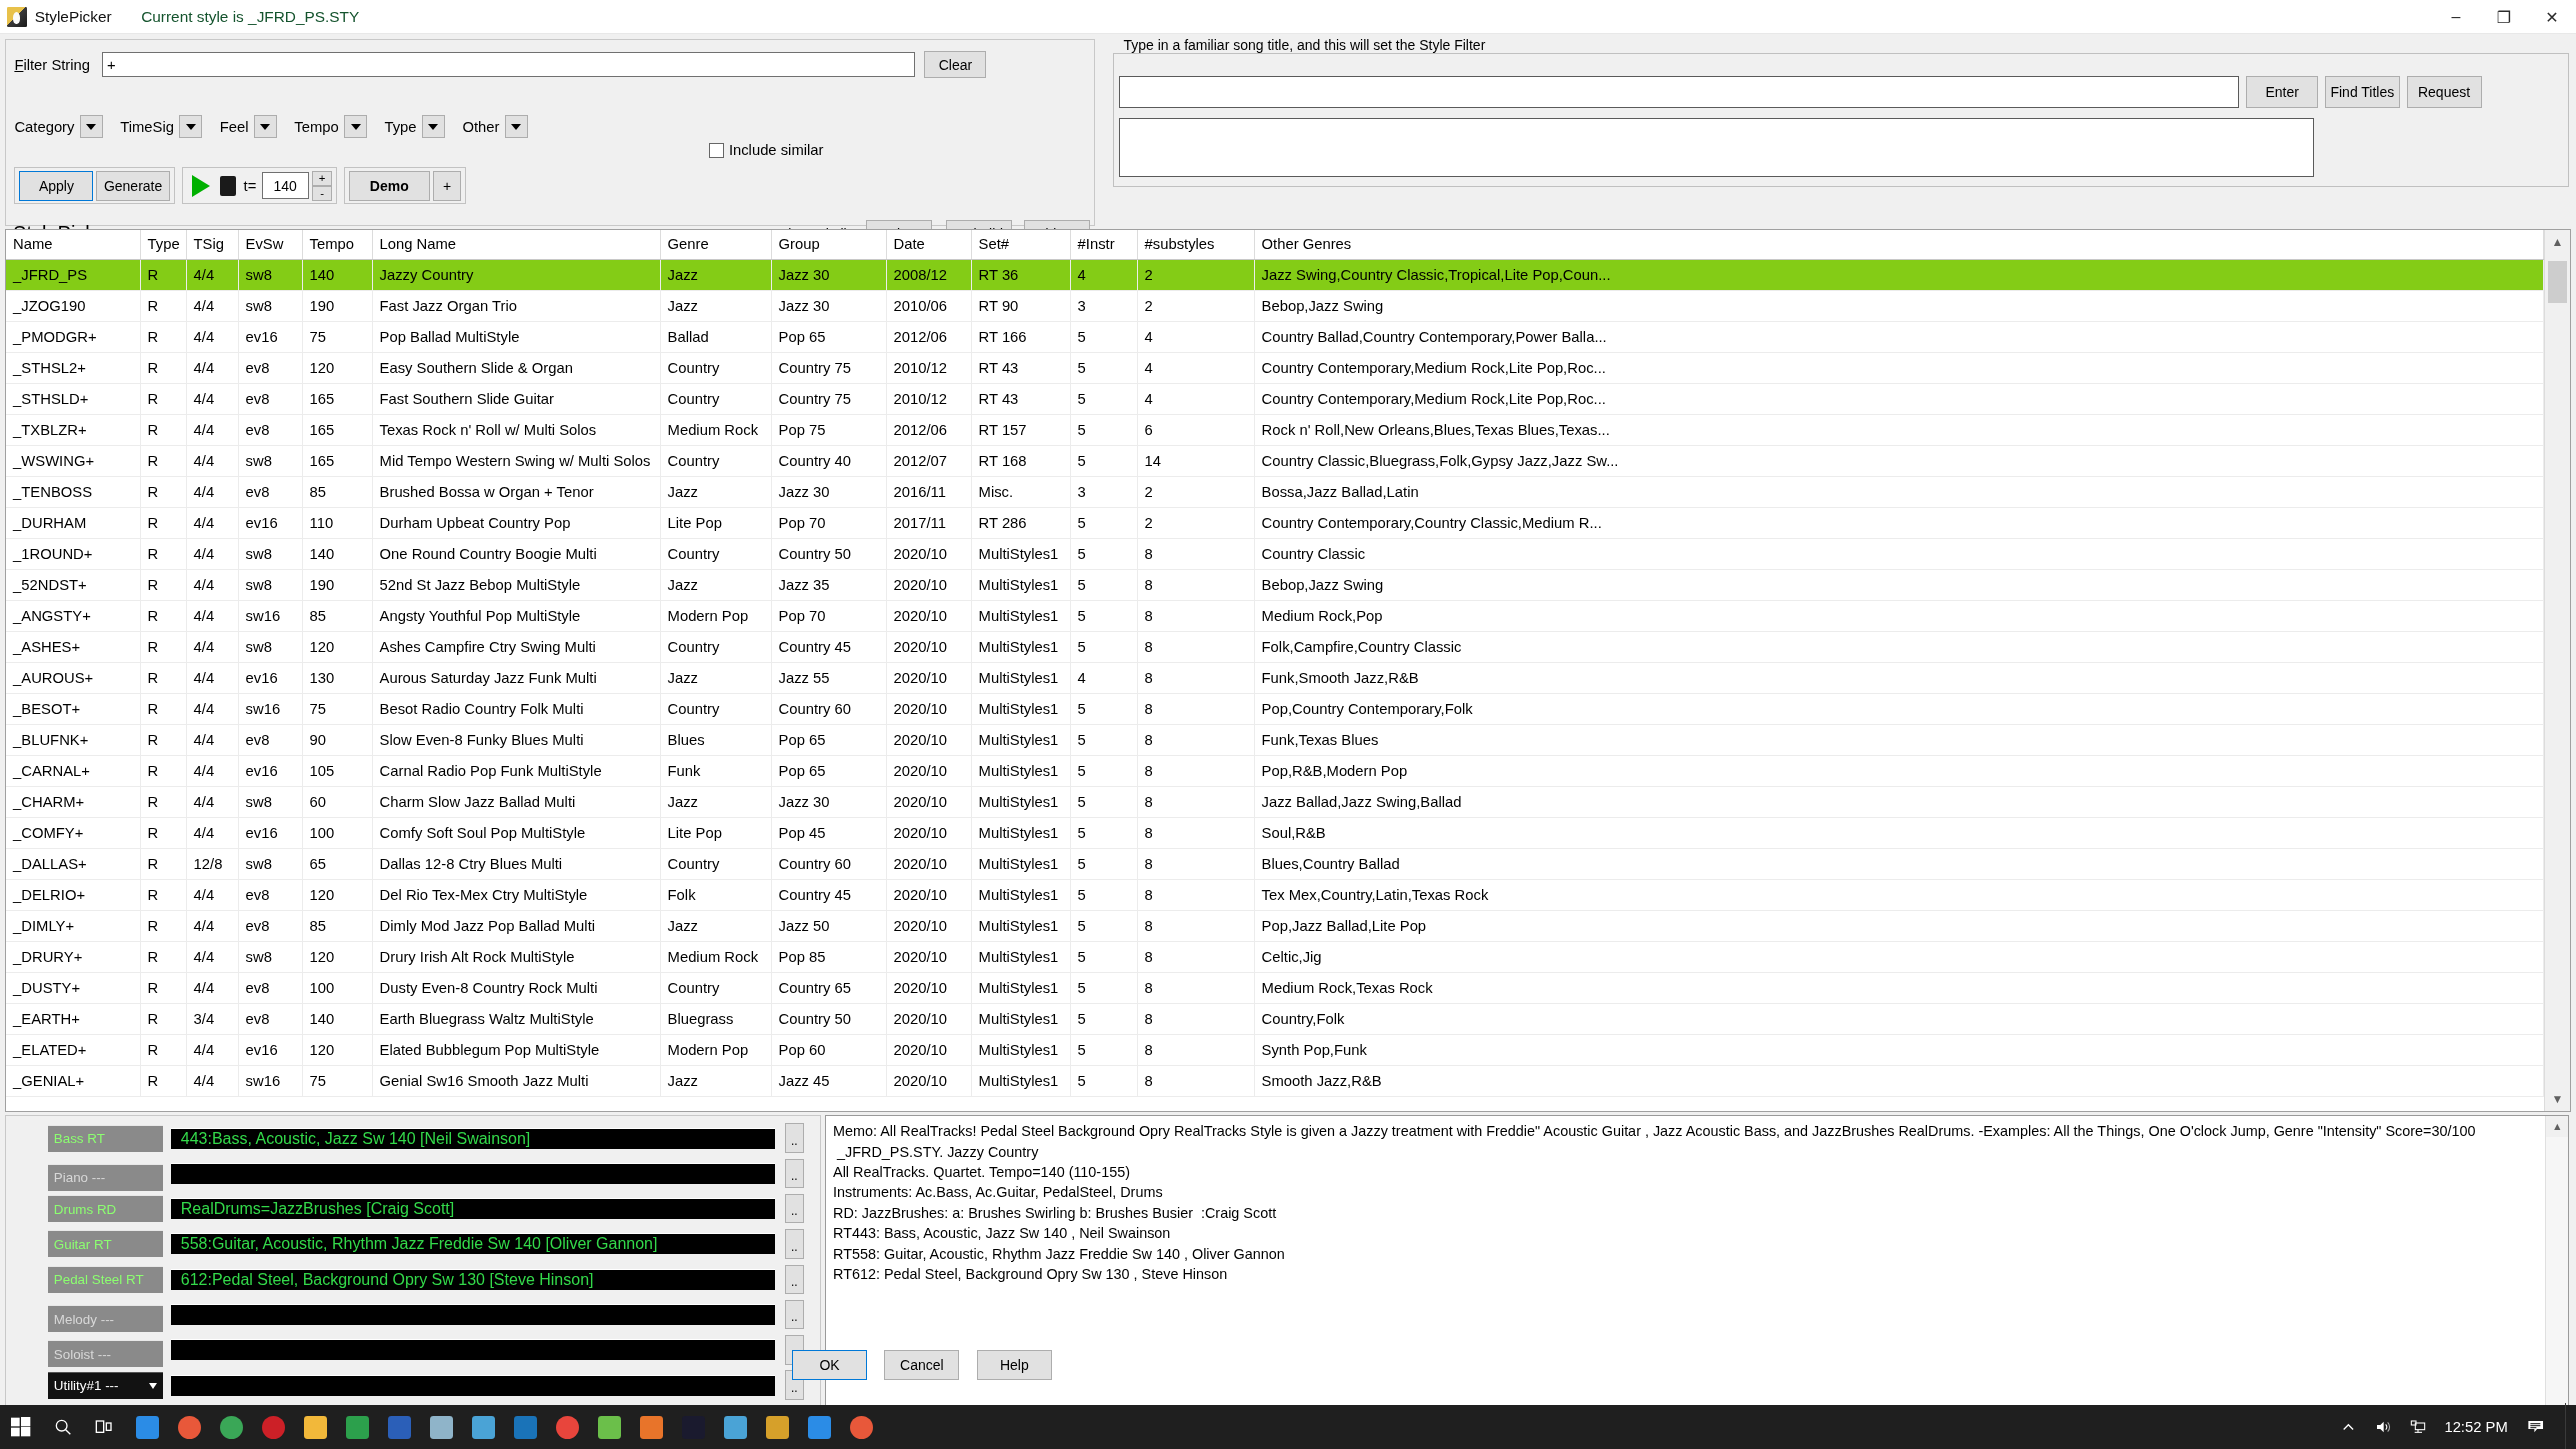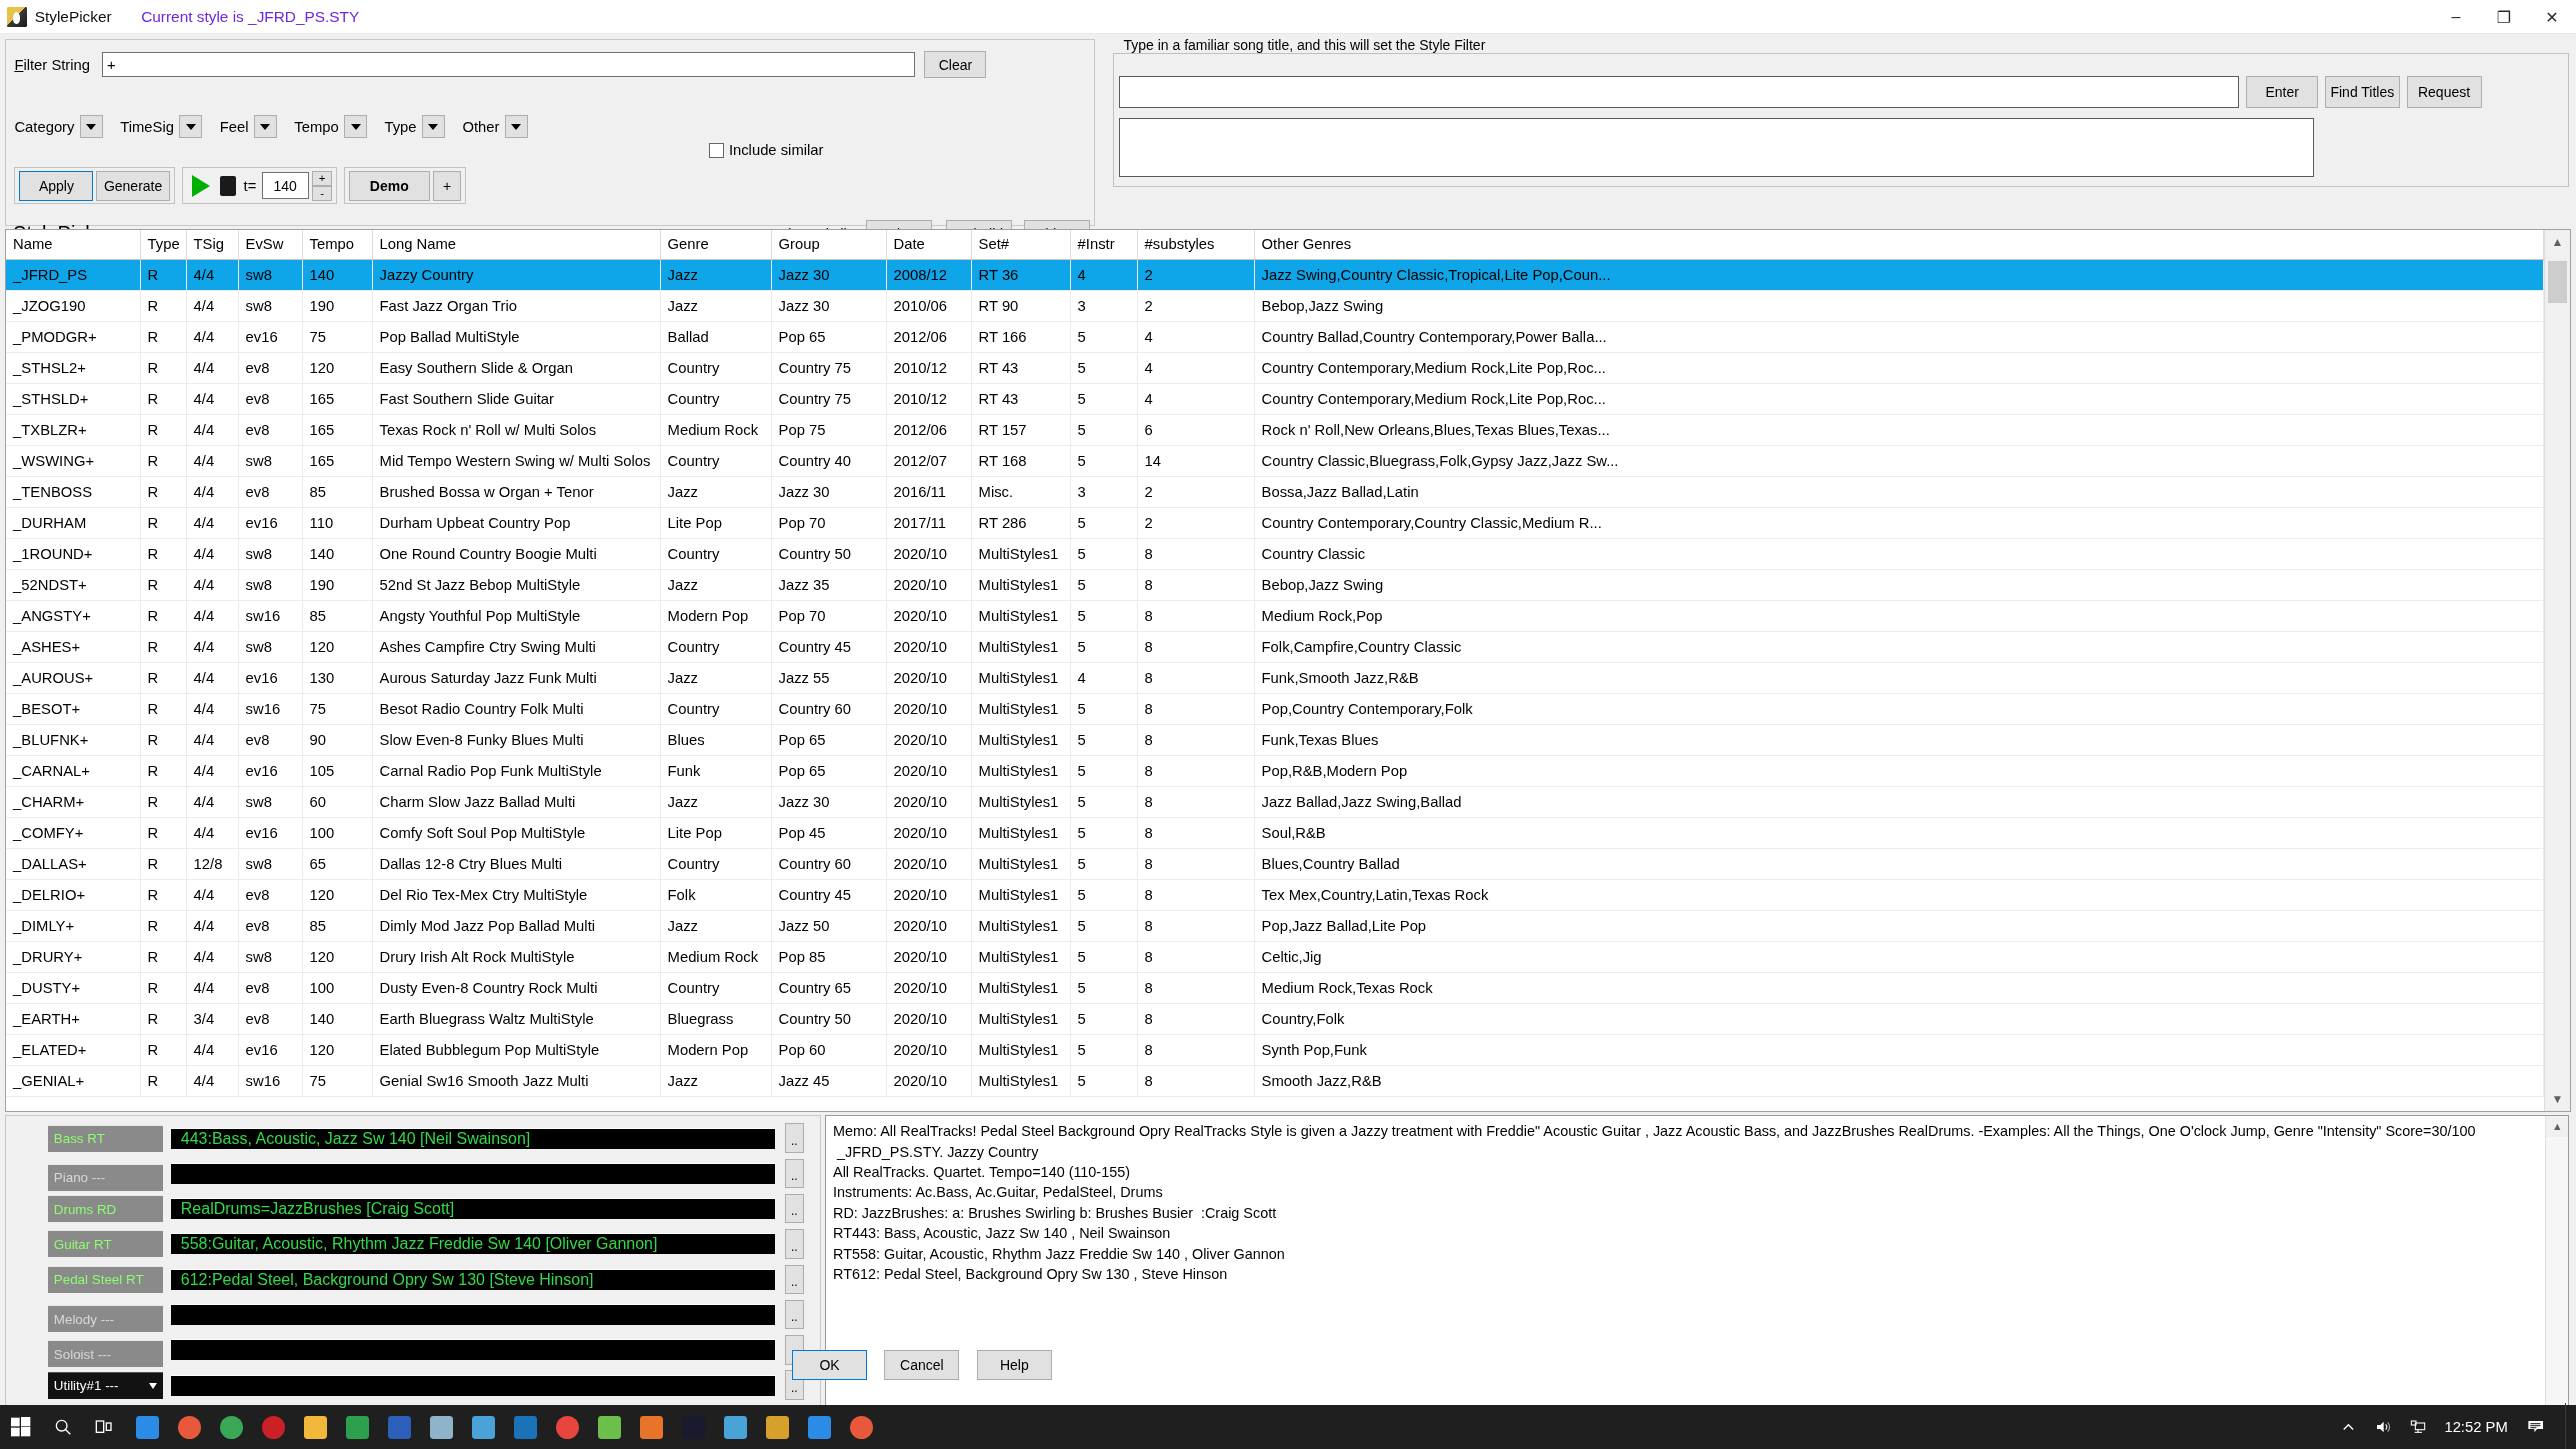--- a/index.html
+++ b/index.html
@@ -23,21 +23,21 @@
     width: 20px; height: 20px; margin-left: 6.7px; margin-right: 8px;
     background: linear-gradient(135deg,#e8c14a 0%,#e8c14a 45%,#3a3a3a 46%,#1a1a1a 100%);
     border-radius: 1.3px;
     position: relative; flex: none;
   }
   #app-icon::after {
     content:""; position:absolute; left:6px; top:5.4px; width:7.4px; height:12px;
     background:#fafafa; border-radius:50% 50% 45% 45%;
   }
   #app-title { font-size: 15.4px; color:#111; }
-  #doc-title { font-size: 15.4px; color:#6d28d9; margin-left: 29.5px; }
+  #doc-title { font-size: 15.4px; color:#14532d; margin-left: 29.5px; }
   #winbuttons { position:absolute; right:0; top:0; height:34px; display:flex; }
   .winbtn {
     width: 48px; height: 34px; display:flex; align-items:center; justify-content:center;
     font-size: 16px; color:#2b2b2b; cursor:default;
   }
 
   
   #topzone { display:flex; height: 195px; padding: 0; }
   #left-top {
     width: 1090px; margin-left: 5.4px; margin-top: 5.4px; margin-bottom:2.7px;
@@ -156,21 +156,21 @@
     border-right: 0.7px solid #dcdcdc; border-bottom: 0.7px solid #c8c8c8;
     padding: 4.7px 5.4px 5.4px 6.7px; height: 29.5px;
     white-space: nowrap; overflow:hidden;
   }
   table.grid td {
     font-size: 14.8px; color:#000; border-right:0.7px solid #ececec;
     border-bottom: 0.7px solid #ececec;
     padding: 2.7px 5.4px 3.4px 6.7px; height: 31px;
     white-space: nowrap; overflow: hidden; text-overflow: clip;
   }
-  tr.selected td { background:#0ea5e9; }
+  tr.selected td { background:#84cc16; }
   .c-name{width:134px} .c-type{width:46px} .c-tsig{width:52px} .c-evsw{width:64px}
   .c-tempo{width:70px} .c-long{width:288px} .c-genre{width:111px} .c-group{width:115px}
   .c-date{width:85px} .c-set{width:99px} .c-instr{width:67px} .c-sub{width:117px}
   .c-other{width:auto}
 
   
   #vscroll {
     width: 25.5px; background: #f0f0f0; border-left:0.7px solid #dcdcdc;
     display:flex; flex-direction:column; position:relative; flex:none;
   }

